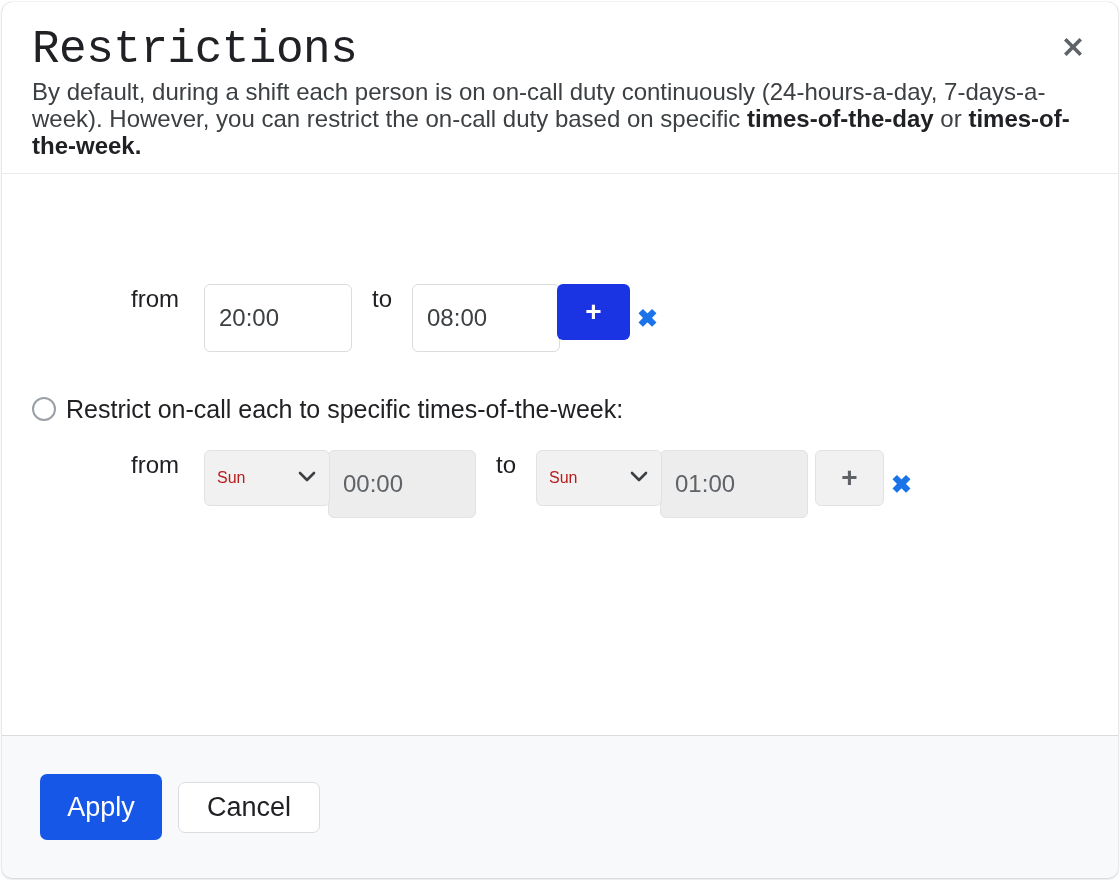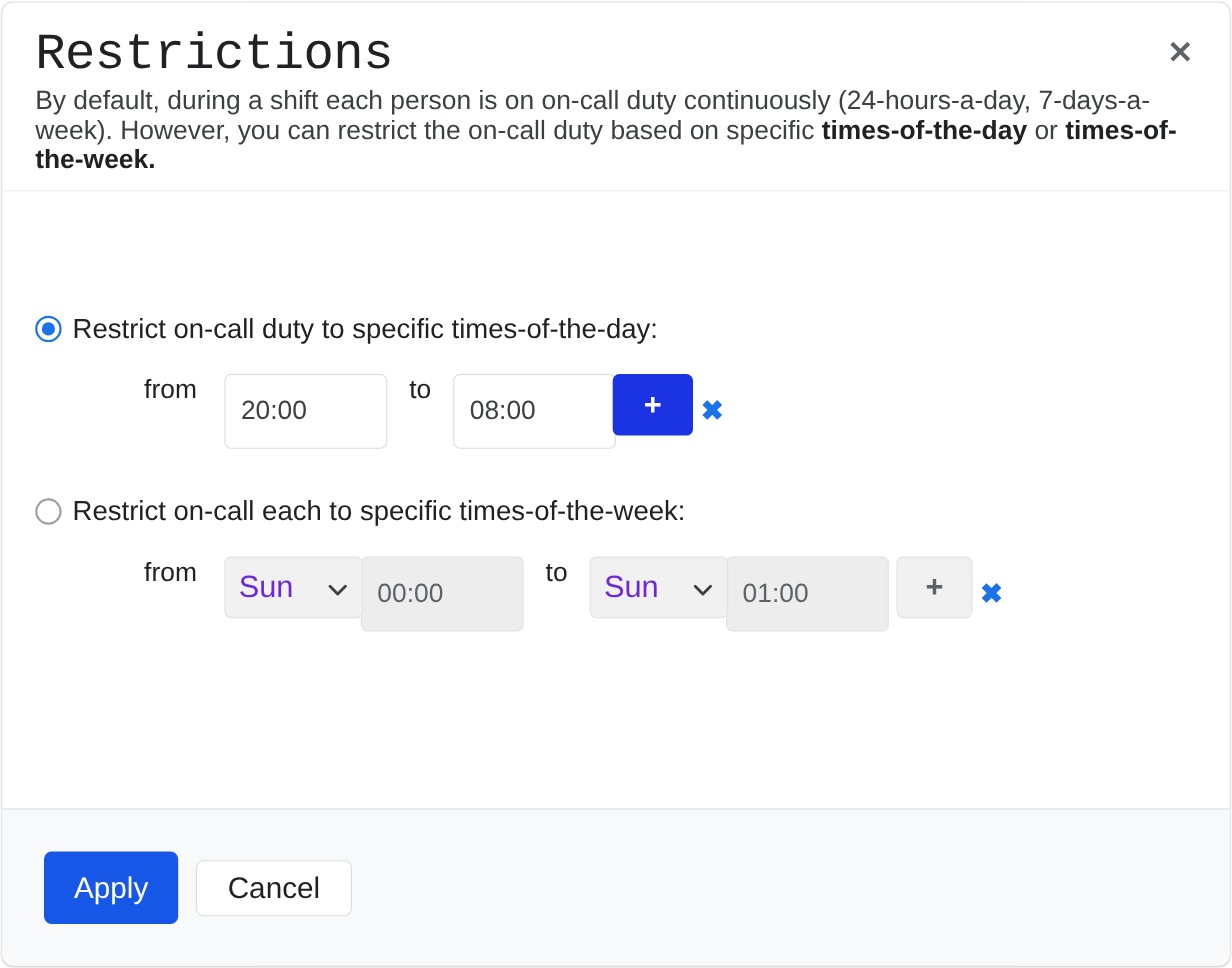--- a/index.html
+++ b/index.html
@@ -192,22 +192,22 @@
     position: relative;
     width: 126px;
     height: 56px;
     box-sizing: border-box;
     border: 1px solid #e2e2e2;
     border-radius: 6px;
     background: #f1f1f1;
     display: flex;
     align-items: center;
     padding: 0 12px;
-    color: #6d28d9;
-    font-size: 28px;
+    color: #b91c1c;
+    font-size: 16px;
   }
   .week-row .day-select .chev {
     position: absolute;
     right: 13px;
     top: 50%;
     transform: translateY(-50%);
     display: block;
   }
   .week-row .time-input.disabled {
     background: #ededed;
@@ -275,24 +275,20 @@
         </svg>
       </span>
     </button>
   </div>
 
   <div class="body">
 
 
     
     <div class="option-block">
-      <div class="radio-row">
-        <span class="radio checked"></span>
-        <span class="radio-label">Restrict on-call duty to specific times-of-the-day:</span>
-      </div>
 
       <div class="field-row day-row">
         <span class="lbl from">from</span>
         <input class="time-input" type="text" value="20:00" style="">
         <span class="lbl to">to</span>
         <input class="time-input" type="text" value="08:00" style="">
         <button class="btn-add">
           <span>+</span>
         </button>
         <button class="btn-remove">

